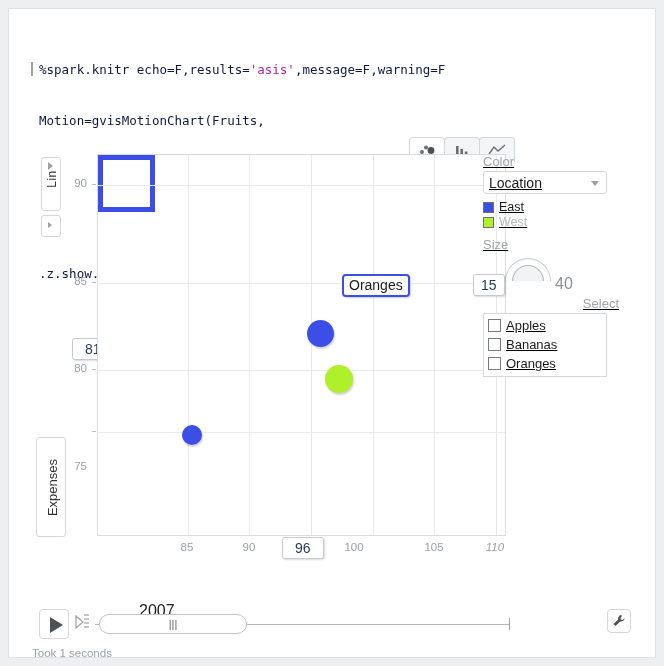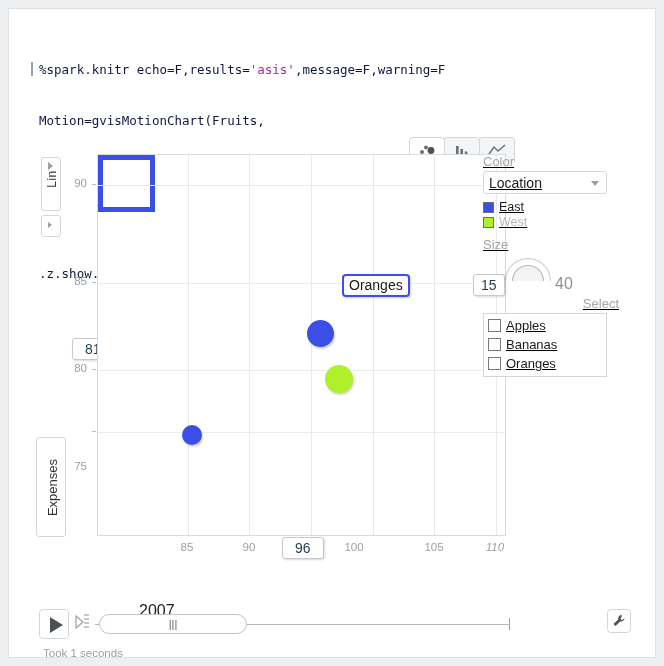--- a/index.html
+++ b/index.html
@@ -463,21 +463,21 @@
     position: absolute;
     left: 50%; top: 4px;
     transform: translateX(-50%);
     font-size: 11px;
     color: #5f6368;
     letter-spacing: 0px;
     line-height: 11px;
   }
   .took {
     position: absolute;
-    left: 12px; top: 48px;
+    left: 1px; top: 48px;
     font-size: 11.5px;
     color: #9aa0a6;
   }
   .wrench-btn {
     position: absolute;
     left: 576px; top: 10px;
     width: 24px; height: 24px;
     border: 1px solid #d4d7da;
     border-radius: 4px;
     background: #fff;

